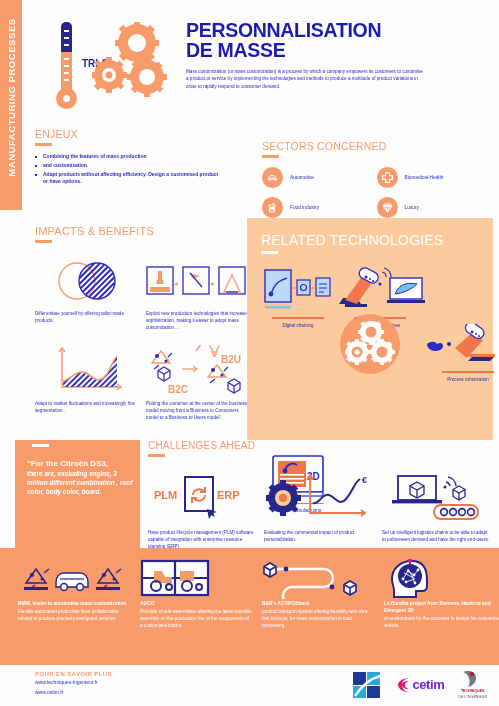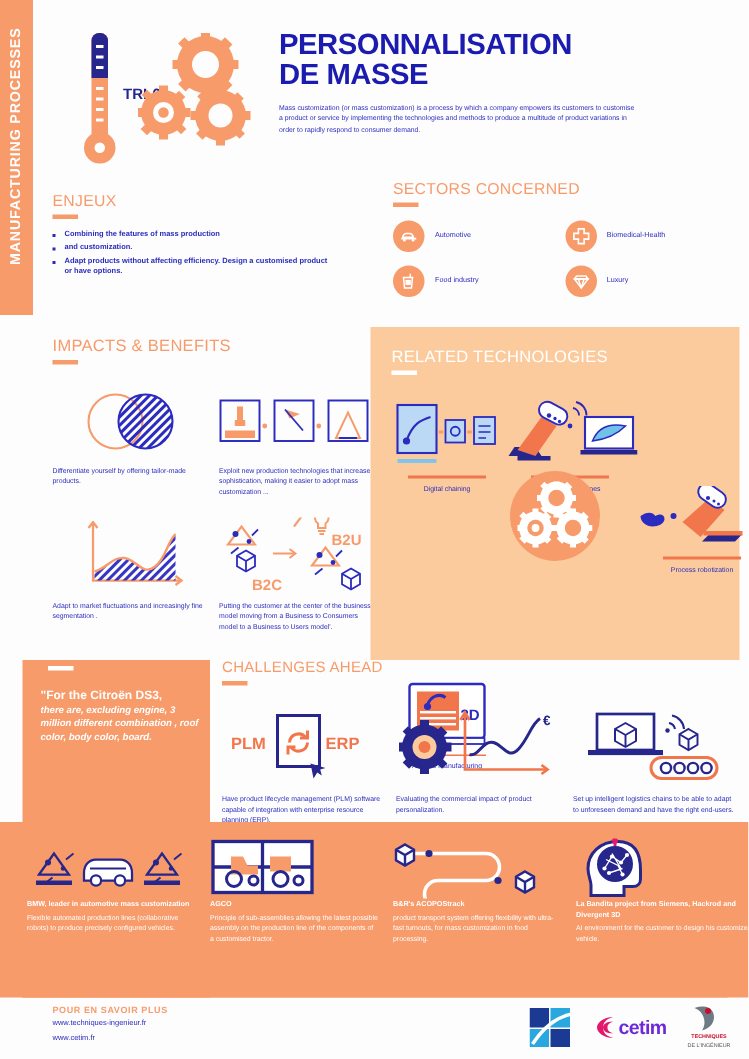--- a/index.html
+++ b/index.html
@@ -73,21 +73,21 @@
   .enjeux li {
     position:relative; padding-left:8px; margin-bottom:2px;
     color:#2B2BBF; font-size:5px; line-height:7px; font-weight:bold;
   }
   .enjeux li::before {
     content:""; position:absolute; left:0; top:3px;
     width:2px; height:2px; background:#2B2BBF;
   }
 
   
-  .sectors { position:absolute; left:262px; top:120px; width:225px; }
+  .sectors { position:absolute; left:262px; top:140px; width:225px; }
   .sectors .sec-head { color:#F79B6B; font-size:10.5px; }
   .sector-grid {
     margin-top:9px; display:grid; grid-template-columns:1fr 1fr;
     row-gap:9px; column-gap:4px;
   }
   .sector-item { display:flex; align-items:center; gap:7px; }
   .sector-ico {
     width:21px; height:21px; border-radius:50%; background:#F79B6B;
     display:flex; align-items:center; justify-content:center; flex:0 0 auto;
   }
@@ -102,21 +102,21 @@
   }
   .imp-cell { }
   .imp-art { height:52px; display:flex; align-items:center; }
   .imp-txt { color:#2B2BBF; font-size:4.6px; line-height:7px; margin-top:3px; }
 
   
   .related {
     position:absolute; left:247px; top:218px; width:246px; height:222px;
     background:#FBCB9E;
   }
-  .related .sec-head { color:#ffffff; font-size:11px; margin:14px 0 0 14px; }
+  .related .sec-head { color:#ffffff; font-size:14px; margin:14px 0 0 14px; }
   .related .sec-rule { margin-left:14px; }
   .tech-grid {
     position:absolute; left:14px; top:44px; width:218px;
     display:grid; grid-template-columns:1fr 1fr 1fr; row-gap:12px;
   }
   .tech-cell { text-align:center; }
   .tech-art { height:50px; display:flex; align-items:flex-end; justify-content:center; }
   .tech-line { width:52px; height:1.6px; background:#F2764B; margin:5px auto 4px; }
   .tech-lbl { color:#2B2BBF; font-size:4.6px; }
   .center-circle {

